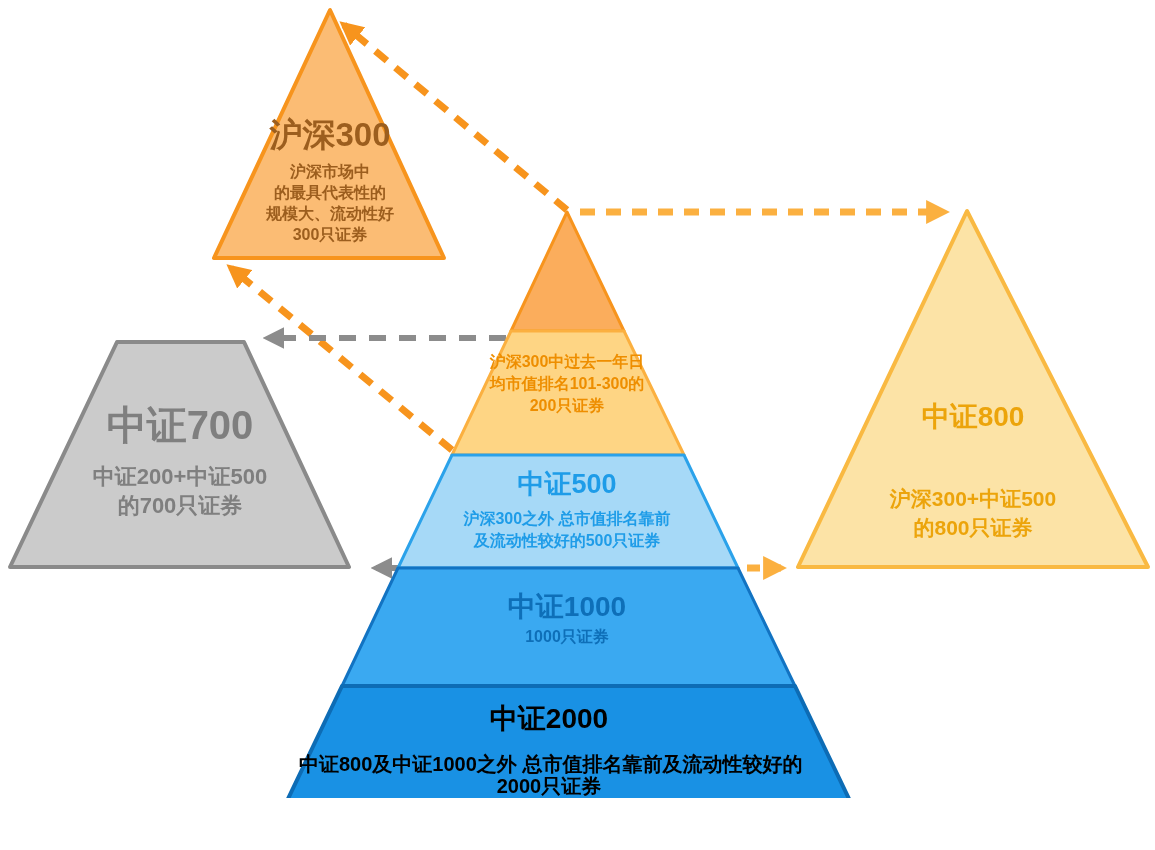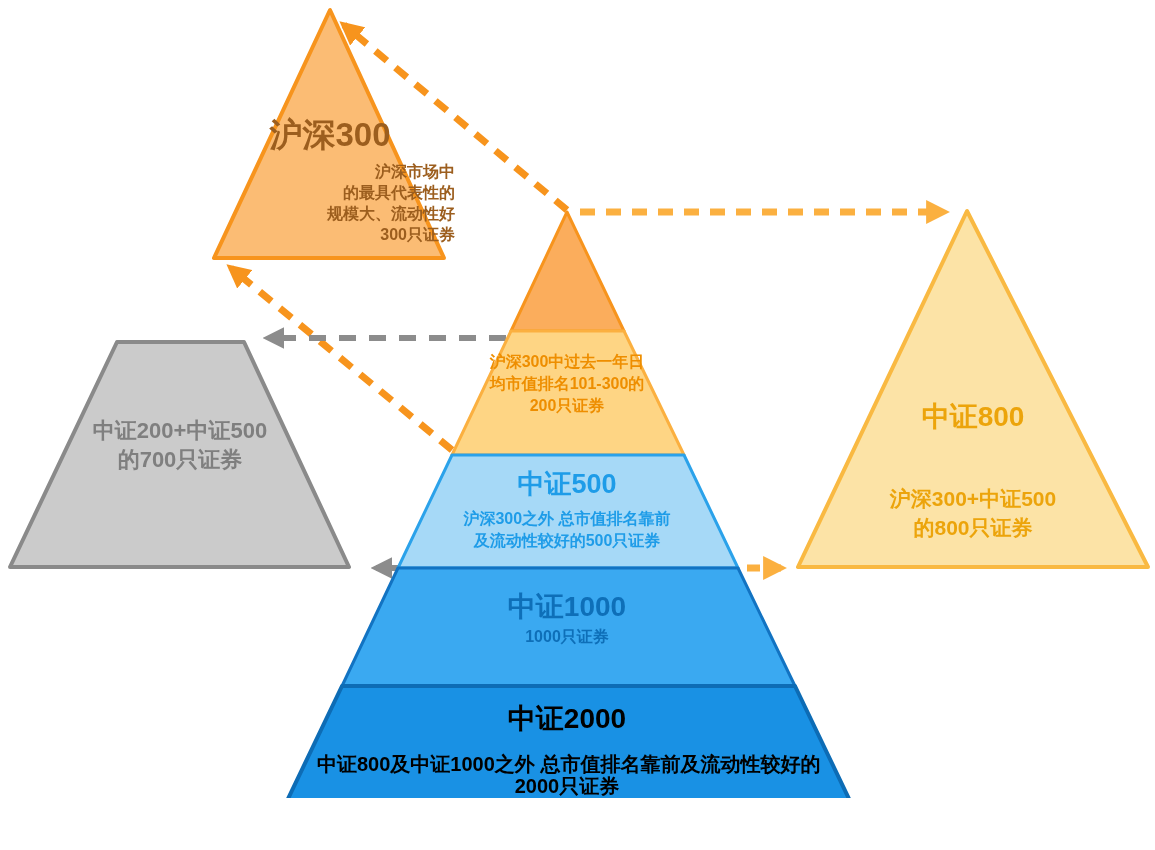--- a/index.html
+++ b/index.html
@@ -8,21 +8,21 @@
     position:relative; width:1155px; height:798px;
     background:#FFFFFF; overflow:hidden;text-decoration:underline;
   }
   .canvas svg { position:absolute; left:0; top:0; }
   .node-text { position:absolute; text-align:center; font-weight:bold; pointer-events:none; }
   .node-text .title { white-space:nowrap; }
   .node-text .desc div { white-space:nowrap; }
 
   .hs300  { left:205px; top:116px; width:250px; color:#9C5E1E; }
   .hs300 .title { font-size:33px; line-height:38px; }
-  .hs300 .desc  { font-size:16px; line-height:21px; margin-top:7px;text-align:right; }
+  .hs300 .desc  { font-size:16px; line-height:21px; margin-top:7px; }
 
   .csi700 { left:20px;  top:402px; width:320px; color:#7F7F7F; }
   .csi700 .title { font-size:40px; line-height:46px; }
   .csi700 .desc  { font-size:22px; line-height:29px; margin-top:14px; }
 
   .csi800 { left:818px; top:398px; width:310px; color:#ECA40B; }
   .csi800 .title { font-size:28px; line-height:38px; }
   .csi800 .desc  { font-size:21px; line-height:29px; margin-top:48px; }
 
   .csi200 { left:427px; top:349px; width:280px; color:#EE8E00; }
@@ -30,21 +30,21 @@
   .csi200 .desc  { font-size:16px; line-height:22px; margin-top:2px; }
 
   .csi500 { left:417px; top:468px; width:300px; color:#1E9CE8; }
   .csi500 .title { font-size:27px; line-height:32px; }
   .csi500 .desc  { font-size:16px; line-height:22px; margin-top:8px; }
 
   .csi1000 { left:377px; top:590px; width:380px; color:#0E6FB8; }
   .csi1000 .title { font-size:28px; line-height:34px; }
   .csi1000 .desc  { font-size:16px; line-height:22px; margin-top:2px; }
 
-  .csi2000 { left:317px; top:702px; width:500px; color:#000000; }
+  .csi2000 { left:299px; top:702px; width:500px; color:#000000; }
   .csi2000 .title { font-size:28px; line-height:34px; }
   .csi2000 .desc  { font-size:20px; line-height:22px; margin-top:17px; }
 </style>
 </head>
 <body>
 
 <div class="canvas">
 
   <svg width="1155" height="850" viewBox="0 0 1155 850">
     <defs>
@@ -81,20 +81,21 @@
     <div class="title">沪深300</div>
     <div class="desc">
       <div>沪深市场中</div>
       <div>的最具代表性的</div>
       <div>规模大、流动性好</div>
       <div>300只证券</div>
     </div>
   </div>
 
   <div class="node-text csi700">
+    <div class="title">中证700</div>
     <div class="desc">
       <div>中证200+中证500</div>
       <div>的700只证券</div>
     </div>
   </div>
 
   <div class="node-text csi800">
     <div class="title">中证800</div>
     <div class="desc">
       <div>沪深300+中证500</div>

